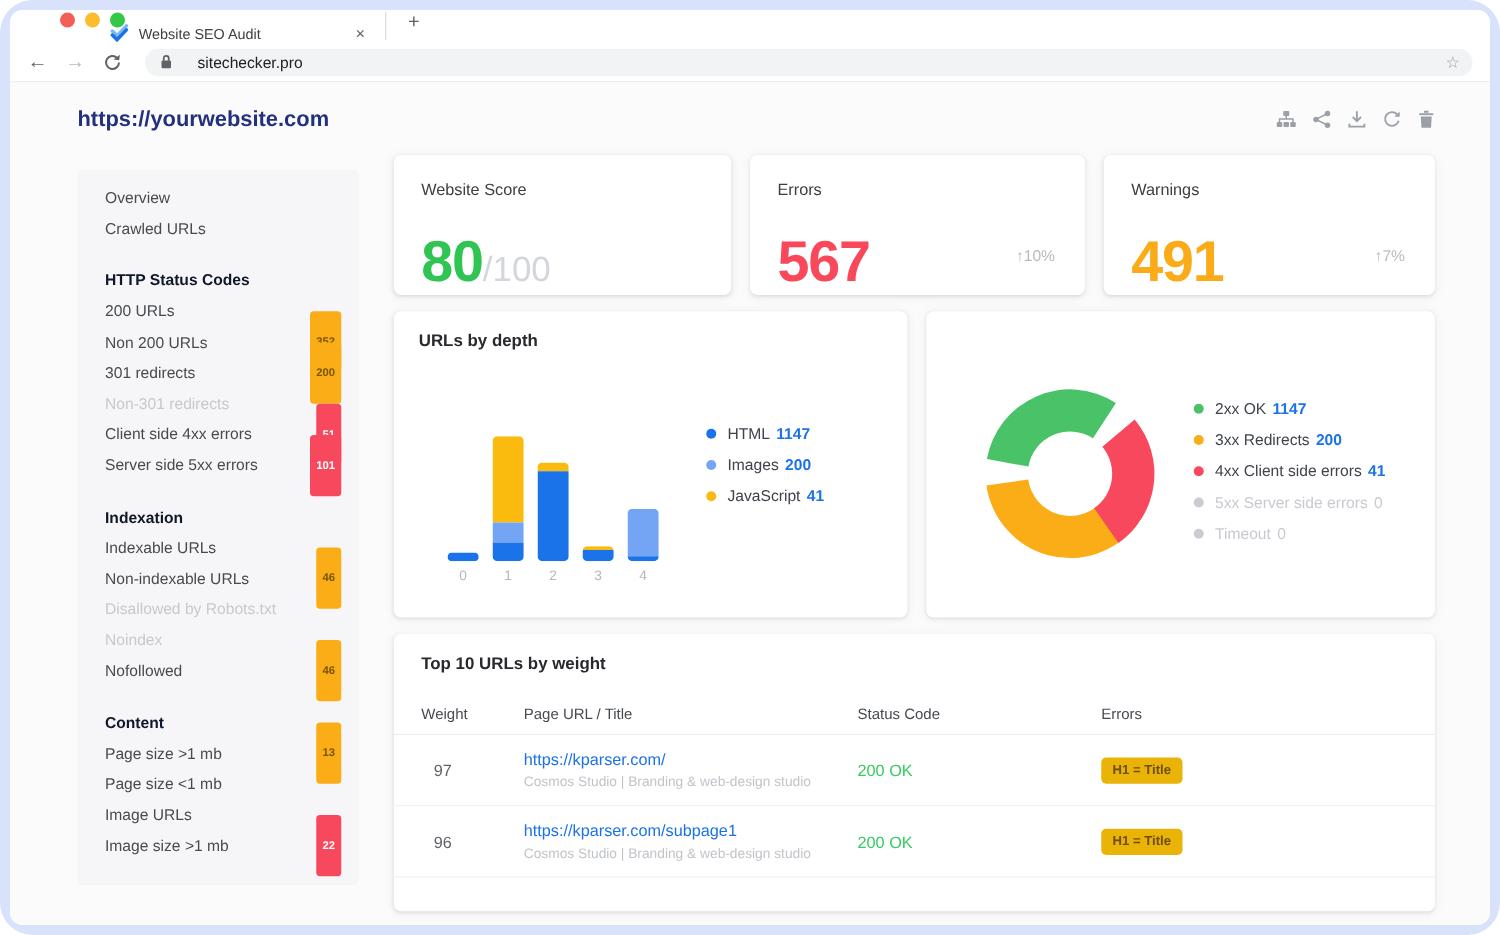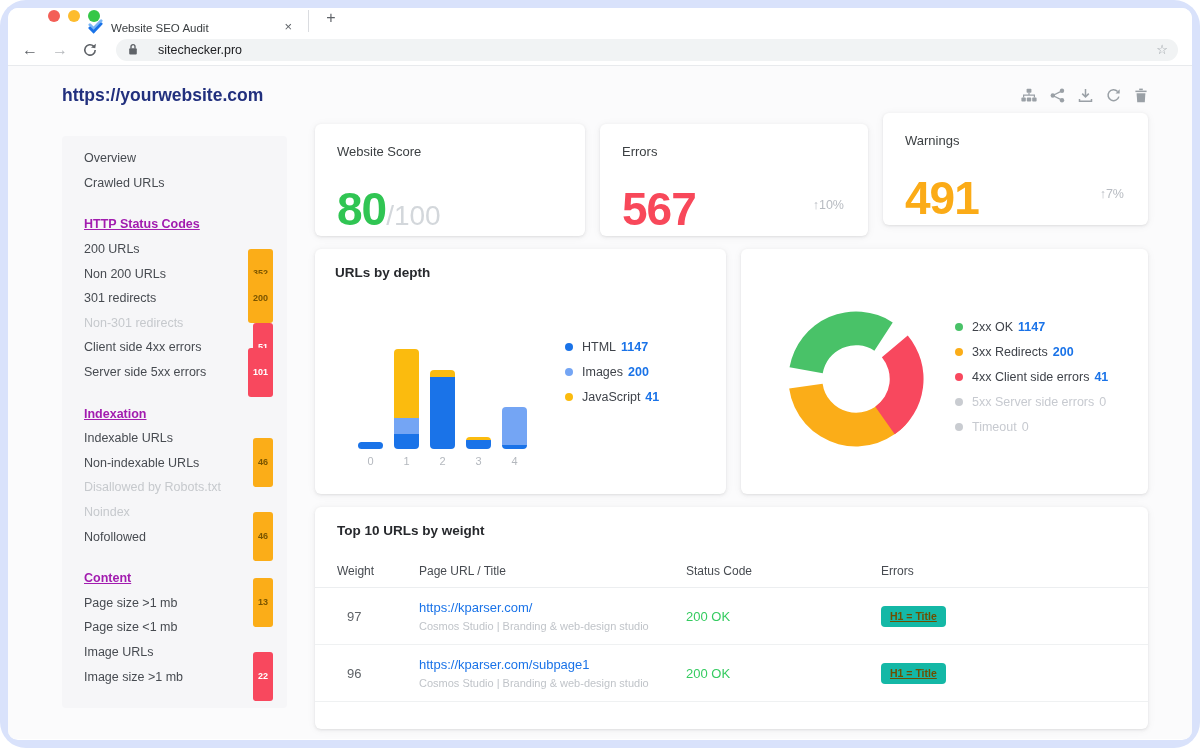--- a/index.html
+++ b/index.html
@@ -29,21 +29,21 @@
   .content { position:relative; height:673px; background:#fbfbfc; }
   .site-url { position:absolute; left:54px; top:19px; font-size:17.5px; font-weight:700; color:#22307e; }
   .actions { position:absolute; right:44px; top:22px; display:flex; gap:13px; }
   .actions svg { display:block; }
 
   
   .sidebar { position:absolute; left:54px; top:70px; width:225px; height:572px; background:#f6f6f8; border-radius:4px; padding:10px 0 8px; }
   .sb-group { margin-top:17px; }
   .sb-group:first-child { margin-top:0; }
   .sb-item { height:24.6px; display:flex; align-items:center; padding:0 14px 0 22px; font-size:12.5px; color:#474b51; }
-  .sb-item.hdr { font-weight:700; color:#a21caf;text-decoration:underline; }
+  .sb-item.hdr { font-weight:700; color:#0f172a; }
   .sb-item.dis { color:#c6c9cd; }
   .sb-item .lbl { flex:1; }
   .badge { font-size:9px; font-weight:700; padding:20px 5px; border-radius:3px; line-height:1; }
   .badge.yellow { background:#fbad18; color:#7a5500; }
   .badge.red { background:#f8485e; color:#fff; }
 
   
   .card { position:absolute; background:#fff; border-radius:6px; box-shadow:0 1px 3px rgba(60,64,67,.13), 0 1px 10px rgba(60,64,67,.05); }
   .card-title { font-size:13.5px; font-weight:600; color:#27292d; }
 
@@ -78,21 +78,21 @@
   .table-card { left:307px; top:441px; width:833px; height:222px; padding:16px 0 0; }
   .table-card .card-title { padding:0 22px; }
   .trow { display:grid; grid-template-columns:82px 267px 195px 1fr; align-items:center; padding-left:22px; }
   .thead { margin-top:16px; height:34px; border-bottom:1px solid #eceef0; }
   .thead span { font-size:12px; font-weight:500; color:#474b51; }
   .tdata { height:57px; border-bottom:1px solid #eff1f2; }
   .tweight { font-size:13px; color:#5f6368; padding-left:10px; }
   .tlink { font-size:13px; font-weight:500; color:#1a73e8; }
   .tsub { font-size:11px; color:#c0c4c9; margin-top:5px; }
   .tstatus { font-size:13px; font-weight:500; color:#35cb60; }
-  .tbadge { display:inline-block; font-size:10.5px; font-weight:700; color:#6e4e00; background:#14b8a6; padding:4.5px 9px; border-radius:4px;text-decoration:underline; }
+  .tbadge { display:inline-block; font-size:10.5px; font-weight:700; color:#6e4e00; background:#eab308; padding:4.5px 9px; border-radius:4px; }
 </style>
 </head>
 <body>
 
 <div class="frame">
 <div class="window">
 
   <div class="tabstrip">
     <div class="lights">
       <span class="light red"></span>
@@ -241,21 +241,21 @@
 
     <div class="card stat score" style="left:307px; top:58px; width:270px;">
       <div class="stat-label">Website Score</div>
       <div class="stat-value"><span>80</span><span class="stat-suffix">/100</span></div>
     </div>
     <div class="card stat errors" style="left:592px; top:58px; width:268px;">
       <div class="stat-label">Errors</div>
       <div class="stat-value">567</div>
       <div class="stat-trend">↑10%</div>
     </div>
-    <div class="card stat warnings" style="left:875px; top:47px; width:265px;">
+    <div class="card stat warnings" style="left:875px; top:58px; width:265px;">
       <div class="stat-label">Warnings</div>
       <div class="stat-value">491</div>
       <div class="stat-trend">↑7%</div>
     </div>
 
     <div class="card chart-card" id="bar-card">
       <div class="card-title">URLs by depth</div>
       <div class="bars">
         <div class="bar">
           <div class="seg-html" style="height: 7px;"></div>

